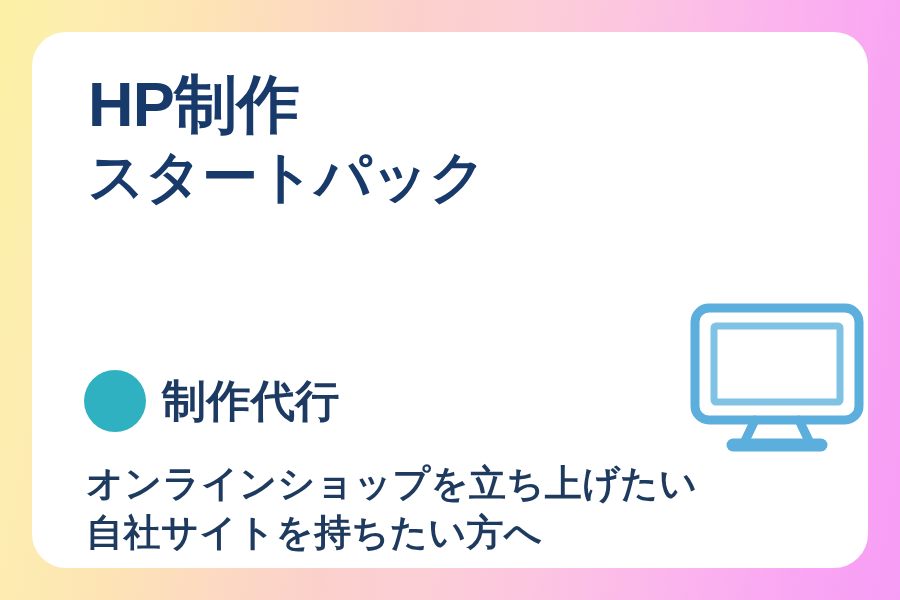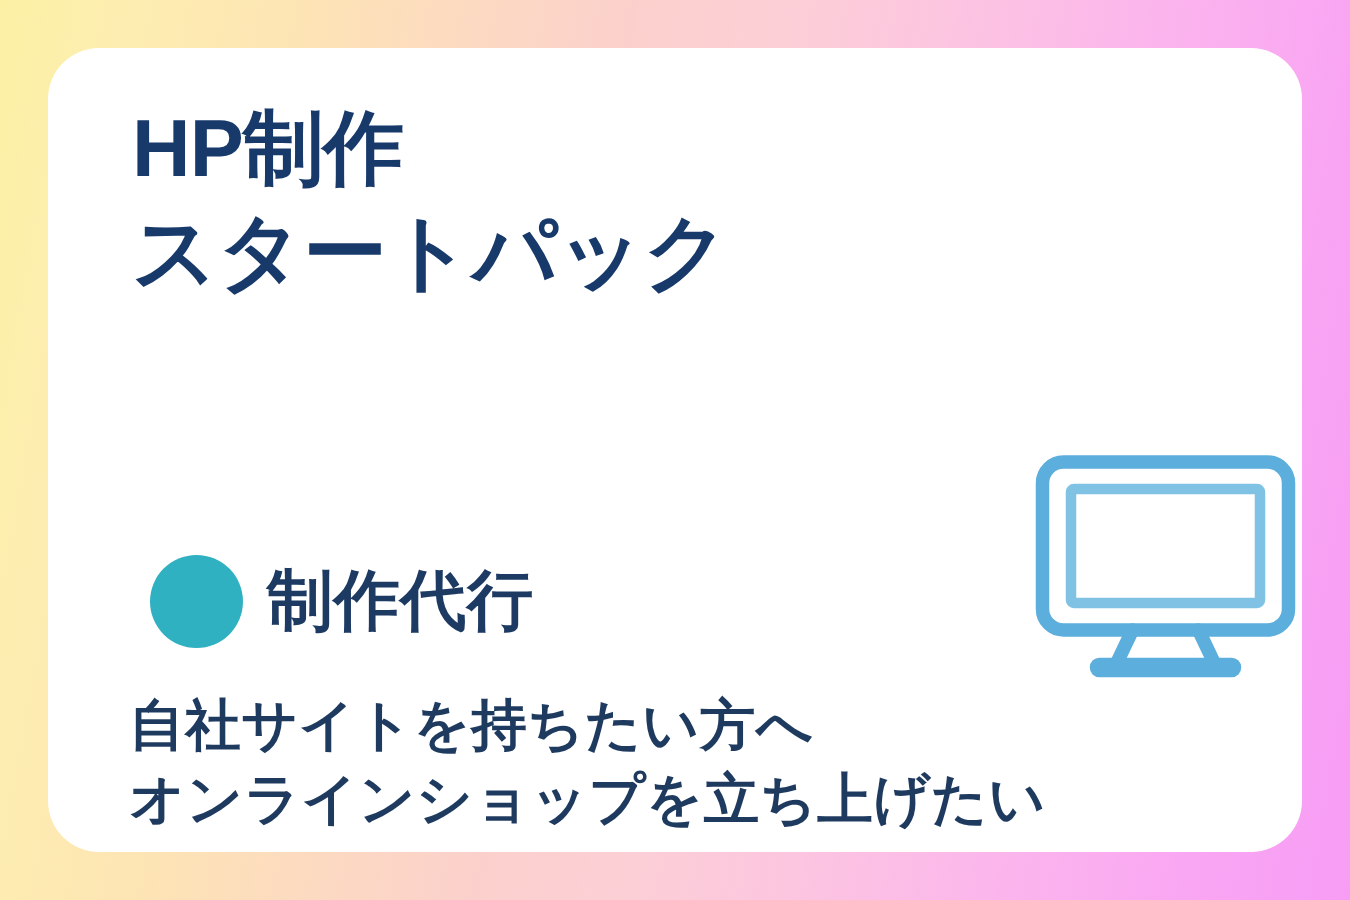--- a/index.html
+++ b/index.html
@@ -54,37 +54,37 @@
     position: absolute;
     left: 56px;
     top: 40px;
     color: #183a6b;
     font-weight: 700;
     letter-spacing: 0.005em;
     line-height: 1.0;
     white-space: nowrap;
   }
   .headline .line1 {
-    font-size: 54px;
+    font-size: 63px;
     line-height: 1.02;
     display: block;
     letter-spacing: -0.01em;
   }
   .headline .line2 {
     font-size: 56px;
     line-height: 1.12;
     display: block;
     margin-top: 10px;
     letter-spacing: -0.005em;
   }
 
   
   .tag-row {
     position: absolute;
-    left: 68px;
+    left: 52px;
     top: 338px;
     display: flex;
     align-items: center;
     gap: 16px;
   }
   .tag-dot {
     width: 62px;
     height: 62px;
     border-radius: 50%;
     background: #30b1c2;
@@ -139,22 +139,22 @@
       <span class="line1">HP制作</span>
       <span class="line2">スタートパック</span>
     </div>
 
     <div class="tag-row">
       <div class="tag-dot"></div>
       <div class="tag-label">制作代行</div>
     </div>
 
     <div class="desc">
+      <span>オンラインショップを立ち上げたい</span>
       <span>自社サイトを持ちたい方へ</span>
-      <span>オンラインショップを立ち上げたい</span>
     </div>
 
     <div class="monitor-icon">
       <svg viewBox="0 0 180 155" xmlns="http://www.w3.org/2000/svg" fill="none" stroke="#5CAEDD" stroke-width="9" stroke-linecap="round" stroke-linejoin="round">
         <rect x="8" y="8" width="164" height="112" rx="14" ry="14"></rect>
         <rect x="27" y="26" width="126" height="76" rx="2" ry="2" stroke-width="7" stroke="#7FC2E4"></rect>
         <path d="M68 120 L58 141"></path>
         <path d="M112 120 L122 141"></path>
         <path d="M46 145 L134 145" stroke-width="13"></path>
       </svg>

